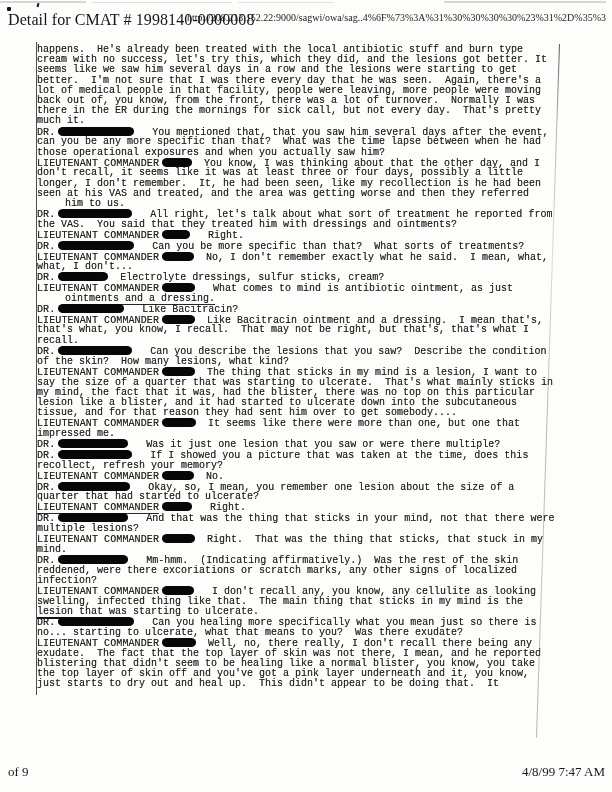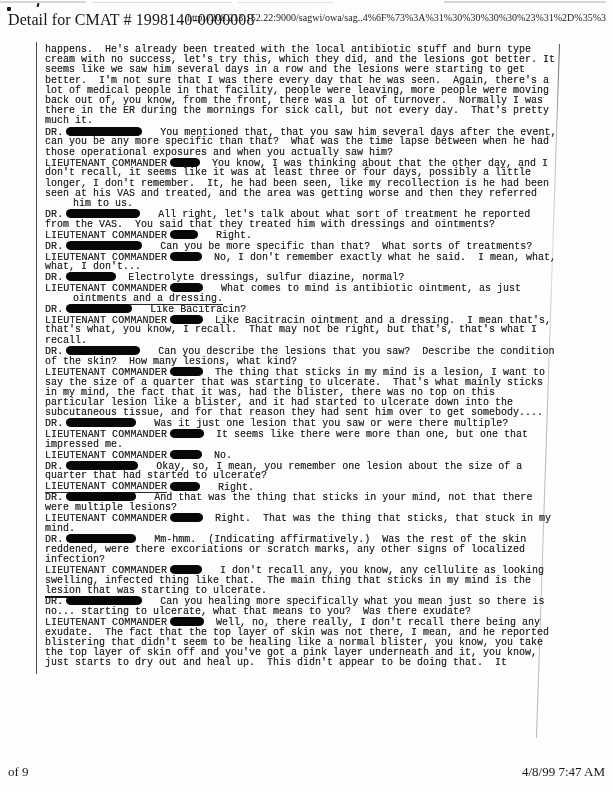--- a/index.html
+++ b/index.html
@@ -26,21 +26,21 @@
   .doc-url{
     position:absolute;right:0;top:1px;
     font-size:10px;color:#222;letter-spacing:0px;
   }
 
   
   .text-block{
     position:absolute;
     top:42px;left:36px;width:524px;
     border-left:1.2px solid #4e4e4c;
-    padding:3px 3px 5px 8px;
+    padding:3px 3px 5px 0;
     box-sizing:border-box;
     font-family:"Liberation Mono","DejaVu Sans Mono",monospace;
     font-size:10px;
     line-height:10.2px;
     color:#242422;
     text-shadow:0 0 0.45px rgba(20,20,20,0.55);
   }
   .right-border{
     position:absolute;
     top:44px;left:559px;width:1px;height:694px;
@@ -89,28 +89,29 @@
   </div>
 
   <div class="text-block" id="transcript">
       <p class="para"><span class="seg">happens.  He's already been treated with the local antibiotic stuff and burn type cream with no success, let's try this, which they did, and the lesions got better. It seems like we saw him several days in a row and the lesions were starting to get better.  I'm not sure that I was there every day that he was seen.  Again, there's a lot of medical people in that facility, people were leaving, more people were moving back out of, you know, from the front, there was a lot of turnover.  Normally I was there in the ER during the mornings for sick call, but not every day.  That's pretty much it.</span></p>
       <p class="para gap"><span class="speaker">DR.</span><span class="redaction-bar" style="width: 76px;"></span><span class="seg">  You mentioned that, that you saw him several days after the event, can you be any more specific than that?  What was the time lapse between when he had those operational exposures and when you actually saw him?</span></p>
       <p class="para"><span class="speaker">LIEUTENANT COMMANDER</span><span class="redaction-bar" style="width: 30px;"></span><span class="seg"> You know, I was thinking about that the other day, and I don't recall, it seems like it was at least three or four days, possibly a little longer, I don't remember.  It, he had been seen, like my recollection is he had been seen at his VAS and treated, and the area was getting worse and then they referred </span><span class="seg u">him to us.</span></p>
       <p class="para"><span class="speaker">DR.</span><span class="redaction-bar" style="width: 74px;"></span><span class="seg">  All right, let's talk about what sort of treatment he reported from the VAS.  You said that they treated him with dressings and ointments?</span></p>
       <p class="para gap"><span class="speaker">LIEUTENANT COMMANDER</span><span class="redaction-bar" style="width: 28px;"></span><span class="seg">  Right.</span></p>
       <p class="para"><span class="speaker">DR.</span><span class="redaction-bar" style="width: 76px;"></span><span class="seg">  Can you be more specific than that?  What sorts of treatments?</span></p>
       <p class="para"><span class="speaker">LIEUTENANT COMMANDER</span><span class="redaction-bar" style="width: 32px;"></span><span class="seg"> No, I don't remember exactly what he said.  I mean, what, what, I don't...</span></p>
-      <p class="para"><span class="speaker">DR.</span><span class="redaction-bar" style="width: 50px;"></span><span class="seg"> Electrolyte dressings, sulfur diazine, normal?</span></p>
+      <p class="para"><span class="speaker">DR.</span><span class="redaction-bar" style="width: 50px;"></span><span class="seg"> Electrolyte dressings, sulfur sticks, cream?</span></p>
       <p class="para"><span class="speaker">LIEUTENANT COMMANDER</span><span class="redaction-bar" style="width: 33px;"></span><span class="seg">  What comes to mind is antibiotic ointment, as just </span><span class="seg u">ointments and a dressing.</span></p>
       <p class="para"><span class="speaker">DR.</span><span class="redaction-bar" style="width: 66px;"></span><span class="seg">  Like Bacitracin?</span></p>
       <p class="para"><span class="speaker">LIEUTENANT COMMANDER</span><span class="redaction-bar" style="width: 33px;"></span><span class="seg"> Like Bacitracin ointment and a dressing.  I mean that's, that's what, you know, I recall.  That may not be right, but that's, that's what I recall.</span></p>
       <p class="para"><span class="speaker">DR.</span><span class="redaction-bar" style="width: 74px;"></span><span class="seg">  Can you describe the lesions that you saw?  Describe the condition of the skin?  How many lesions, what kind?</span></p>
       <p class="para gap"><span class="speaker">LIEUTENANT COMMANDER</span><span class="redaction-bar" style="width: 33px;"></span><span class="seg"> The thing that sticks in my mind is a lesion, I want to say the size of a quarter that was starting to ulcerate.  That's what mainly sticks in my mind, the fact that it was, had the blister, there was no top on this particular lesion like a blister, and it had started to ulcerate down into the subcutaneous tissue, and for that reason they had sent him over to get somebody....</span></p>
+      <p class="para"><span class="speaker">LIEUTENANT COMMANDER</span><span class="redaction-bar" style="width: 34px;"></span><span class="seg"> It seems like there were more than one, but one that impressed me.</span></p>
       <p class="para"><span class="speaker">DR.</span><span class="redaction-bar" style="width: 70px;"></span><span class="seg">  Was it just one lesion that you saw or were there multiple?</span></p>
-      <p class="para"><span class="speaker">LIEUTENANT COMMANDER</span><span class="redaction-bar" style="width: 34px;"></span><span class="seg"> It seems like there were more than one, but one that impressed me.</span></p>
+      <p class="para"><span class="speaker">DR.</span><span class="redaction-bar" style="width: 74px;"></span><span class="seg">  If I showed you a picture that was taken at the time, does this recollect, refresh your memory?</span></p>
       <p class="para"><span class="speaker">LIEUTENANT COMMANDER</span><span class="redaction-bar" style="width: 32px;"></span><span class="seg"> No.</span></p>
       <p class="para"><span class="speaker">DR.</span><span class="redaction-bar" style="width: 72px;"></span><span class="seg">  Okay, so, I mean, you remember one lesion about the size of a quarter that had started to ulcerate?</span></p>
       <p class="para"><span class="speaker u">LIEUTENANT COMMANDER</span><span class="redaction-bar" style="width: 30px;"></span><span class="seg">  Right.</span></p>
       <p class="para"><span class="speaker">DR.</span><span class="redaction-bar" style="width: 70px;"></span><span class="seg">  And that was the thing that sticks in your mind, not that there were multiple lesions?</span></p>
       <p class="para"><span class="speaker">LIEUTENANT COMMANDER</span><span class="redaction-bar" style="width: 33px;"></span><span class="seg"> Right.  That was the thing that sticks, that stuck in my mind.</span></p>
       <p class="para gap"><span class="speaker">DR.</span><span class="redaction-bar" style="width: 70px;"></span><span class="seg">  Mm-hmm.  (Indicating affirmatively.)  Was the rest of the skin reddened, were there excoriations or scratch marks, any other signs of localized infection?</span></p>
       <p class="para"><span class="speaker">LIEUTENANT COMMANDER</span><span class="redaction-bar" style="width: 32px;"></span><span class="seg">  I don't recall any, you know, any cellulite as looking swelling, infected thing like that.  The main thing that sticks in my mind is the </span><span class="seg u-thick">lesion that</span><span class="seg"> was starting to ulcerate.</span></p>
       <p class="para"><span class="speaker">DR.</span><span class="redaction-bar" style="width: 76px;"></span><span class="seg">  Can you healing more specifically what you mean just so there is no... starting to ulcerate, what that means to you?  Was there exudate?</span></p>
       <p class="para"><span class="speaker">LIEUTENANT COMMANDER</span><span class="redaction-bar" style="width: 34px;"></span><span class="seg"> Well, no, there really, I don't recall there being any exudate.  The fact that the top layer of skin was not there, I mean, and he reported blistering that didn't seem to be healing like a normal blister, you know, you take the top layer of skin off and you've got a pink layer underneath and it, you know, just starts to dry out and heal up.  This didn't appear to be doing that.  It</span></p>
     </div>

